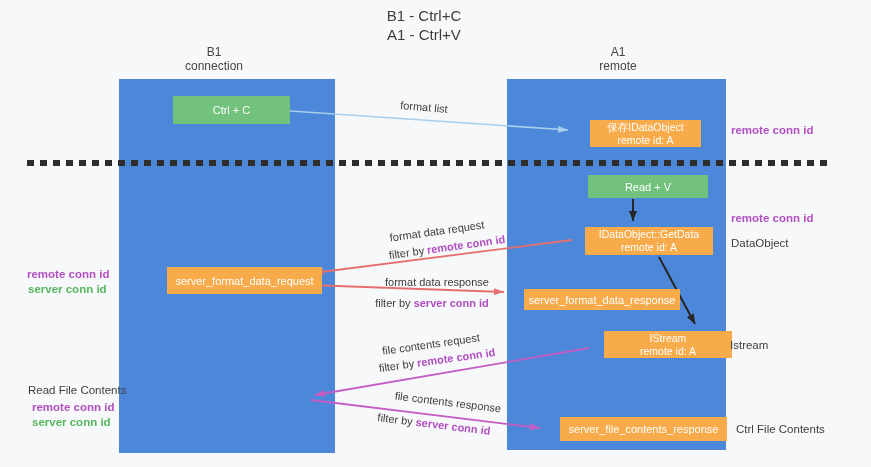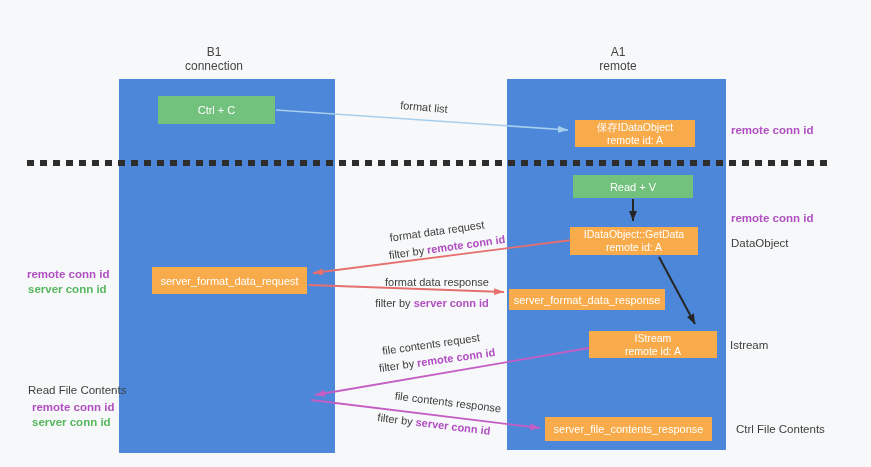--- a/index.html
+++ b/index.html
@@ -5,21 +5,21 @@
   html,body{margin:0;padding:0;}
   body{background:#f7f8f9;font-family:"Liberation Sans",sans-serif;}
   .canvas{position:relative;width:871px;height:467px;background:#f7f8f9;overflow:hidden;}
   .lifeline{position:absolute;background:#4d87d9;}
   .overlay{position:absolute;left:0;top:0;pointer-events:none;}
   .title{position:absolute;left:424px;top:6px;transform:translateX(-50%);
          text-align:center;font-size:15px;line-height:19px;color:#3d3d3d;white-space:nowrap;}
   .head{position:absolute;transform:translateX(-50%);text-align:center;
         font-size:12px;line-height:14px;color:#454545;white-space:nowrap;}
   .node{position:absolute;display:flex;flex-direction:column;align-items:center;
-        justify-content:center;color:#fff;text-align:left;white-space:nowrap;}
+        justify-content:center;color:#fff;text-align:left;white-space:nowrap;margin-left:15px;}
   .green{background:#72c17c;}
   .orange{background:#f8ab4b;}
   .one{font-size:11px;}
   .two{font-size:10.5px;line-height:13px;}
   .elabel{position:absolute;transform:translate(-50%,-50%);font-size:11px;
           color:#3d3d3d;white-space:nowrap;}
   .r-n8{transform:translate(-50%,-50%) rotate(-8deg);}
   .r-p5{transform:translate(-50%,-50%) rotate(5deg);}
   .r-p7{transform:translate(-50%,-50%) rotate(7deg);}
   .side{position:absolute;font-size:11.5px;color:#3d3d3d;white-space:nowrap;}
@@ -56,33 +56,37 @@
     </defs>
     <line x1="276" y1="110" x2="568" y2="130" stroke="#a6cfee" stroke-width="1.6" marker-end="url(#m-lb)"></line>
     <line x1="633" y1="199" x2="633" y2="221" stroke="#262626" stroke-width="2" marker-end="url(#m-bk)"></line>
     <line x1="572" y1="240" x2="313" y2="273" stroke="#e66f6f" stroke-width="1.8" marker-end="url(#m-sa)"></line>
     <line x1="309" y1="285" x2="504" y2="292" stroke="#e66f6f" stroke-width="1.8" marker-end="url(#m-sa)"></line>
     <line x1="659" y1="257" x2="695" y2="324" stroke="#262626" stroke-width="2" marker-end="url(#m-bk)"></line>
     <line x1="589" y1="348" x2="315" y2="395" stroke="#c45ec4" stroke-width="1.8" marker-end="url(#m-ma)"></line>
     <line x1="311" y1="400" x2="540" y2="428" stroke="#c45ec4" stroke-width="1.8" marker-end="url(#m-ma)"></line>
   </svg>
 
+  <div class="title">
+    <div>B1 - Ctrl+C</div>
+    <div>A1 - Ctrl+V</div>
+  </div>
 
   <div class="head" style="left:214px;top:45px;">
     <div>B1</div>
     <div>connection</div>
   </div>
   <div class="head" style="left:618px;top:45px;text-align:center;">
     <div>A1</div>
     <div>remote</div>
   </div>
 
   <div class="node green one" style="left:158px;top:96px;width:117px;height:28px;">Ctrl + C</div>
 
-  <div class="node orange two" style="left:575px;top:120px;width:120px;height:27px;">
+  <div class="node orange two" style="left:575px;top:120px;width:111px;height:27px;">
     <div>保存IDataObject</div>
     <div>remote id: A</div>
   </div>
 
   <div class="node green one" style="left:573px;top:175px;width:120px;height:23px;">Read + V</div>
 
   <div class="node orange two" style="left:570px;top:227px;width:128px;height:28px;">
     <div>IDataObject::GetData</div>
     <div>remote id: A</div>
   </div>

